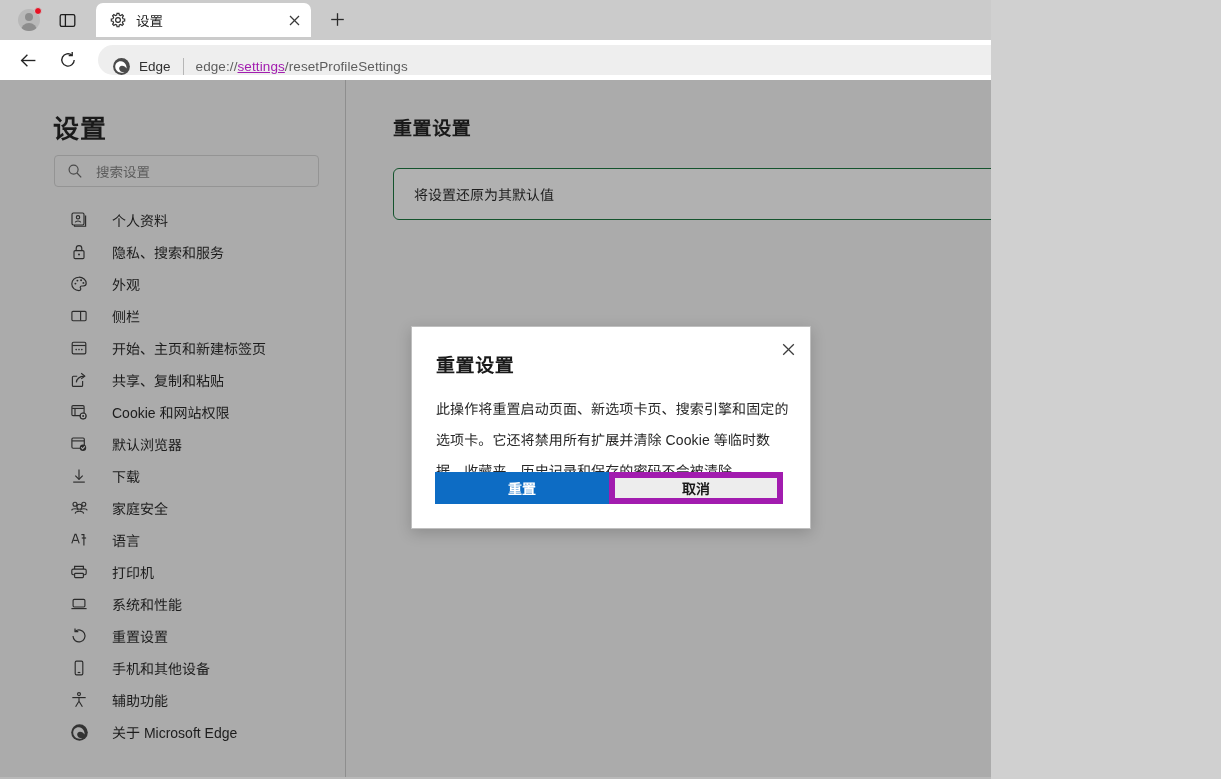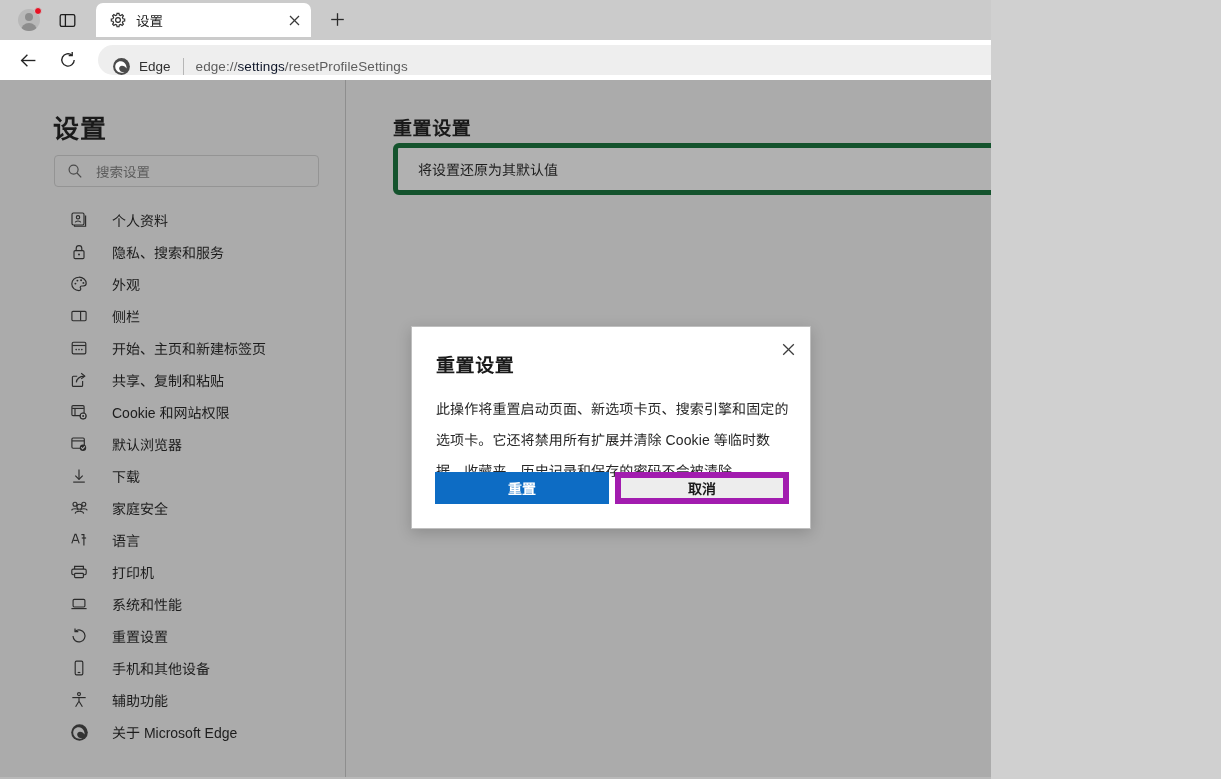--- a/index.html
+++ b/index.html
@@ -159,21 +159,21 @@
   }
   .ob-url {
     flex: 1 1 auto;
     font-size: 13.5px;
     color: #5d5d5d;
     white-space: nowrap;
     overflow: hidden;
     min-width: 0;
     letter-spacing: 0.1px;
   }
-  .ob-url .host { color: #0f172a; }
+  .ob-url .host { color: #a21caf; text-decoration: underline; }
   .ob-star {
     width: 30px; height: 30px;
     flex: 0 0 30px;
     display: flex; align-items: center; justify-content: center;
     border-radius: 50%;
     background: #ffffff;
     margin-left: 4px;
   }
   .tool {
     width: 34px; height: 34px;
@@ -276,24 +276,24 @@
   .main-title {
     position: absolute;
     left: 47px; top: 33px;
     font-size: 19px;
     font-weight: 700;
     color: #1a1a1a;
     letter-spacing: 0.6px;
   }
   .card {
     position: absolute;
-    left: 47px; top: 63px;
+    left: 47px; top: 88px;
     width: 777px; height: 52px;
     background: #b1b1b1;
-    border: 5px solid #14532d;
+    border: 1px solid #14532d;
     border-radius: 6px;
     display: flex;
     align-items: center;
     padding: 0 20px 0 20px;
   }
   .card-label {
     flex: 1 1 auto;
     font-size: 14px;
     color: #1d1d1d;
   }
@@ -332,21 +332,20 @@
     width: 354px;
     font-size: 14px;
     line-height: 31px;
     color: #262626;
     letter-spacing: 0.1px;
   }
   .dlg-actions {
     position: absolute;
     left: 23px; top: 145px;
     display: flex;
-    gap: 6px;
   }
   .btn {
     width: 174px; height: 32px;
     display: flex; align-items: center; justify-content: center;
     font-size: 14px;
     border: none;
     font-family: inherit;
     cursor: default;
     padding: 0;
   }

